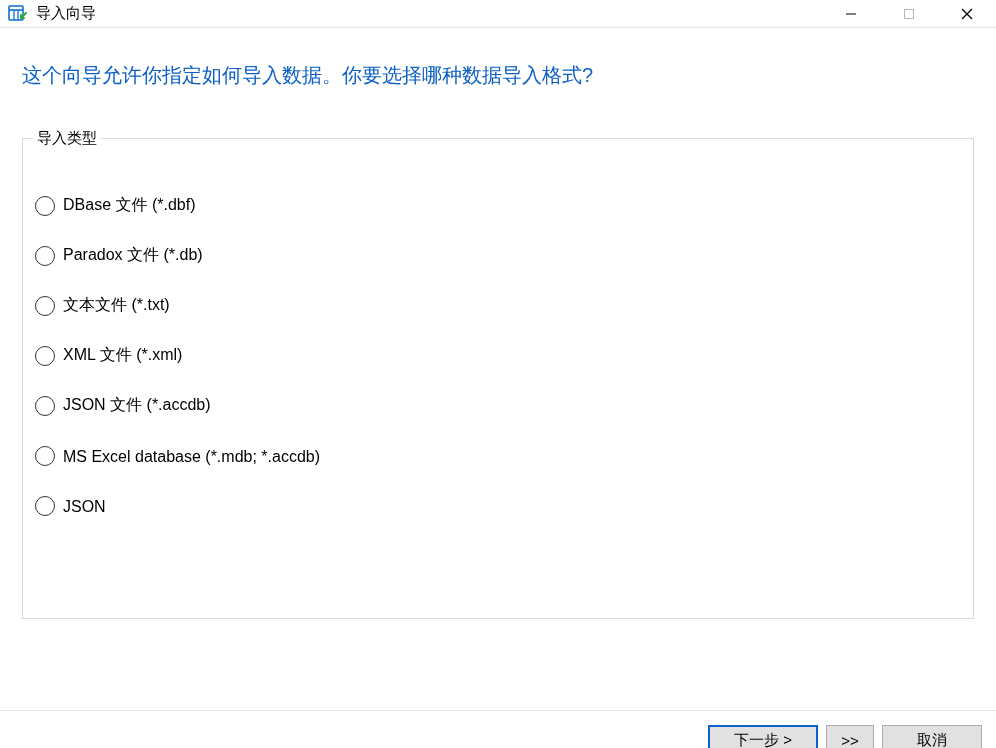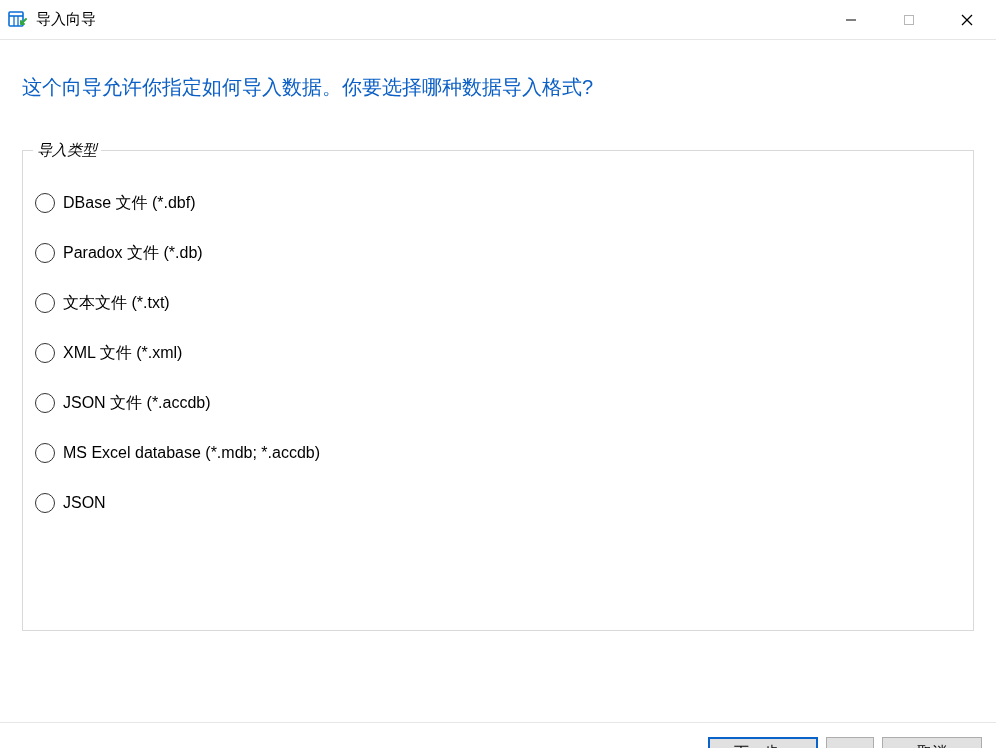--- a/index.html
+++ b/index.html
@@ -7,21 +7,21 @@
     margin: 0; padding: 0;
     width: 996px; height: 748px;
     font-family: "Microsoft YaHei", "Segoe UI", Tahoma, sans-serif;
     font-size: 15px;
     background: #fff;
     color: #000;
     overflow: hidden;
   }
   
   .titlebar {
-    height: 40px;
+    height: 28px;
     display: flex;
     align-items: center;
     padding: 0 0 0 8px;
     border-bottom: 1px solid #e6e6e6;
   }
   .titlebar .app-icon {
     width: 20px; height: 20px;
     margin-right: 8px;
     display: inline-flex;
     align-items: center; justify-content: center;
@@ -56,25 +56,24 @@
   fieldset.group {
     border: 1px solid #d9d9d9;
     margin: 0;
     padding: 18px 10px 10px 10px;
     height: 490px;
   }
   fieldset.group legend {
     padding: 0 4px;
     font-size: 15px;
     color: #000;
-    font-style: italic;
   }
   .radio-row {
     display: flex;
-    align-items: center;
+    align-items: flex-end;
     height: 50px;
     padding-left: 2px;
     cursor: default;
   }
   .radio-circle {
     width: 20px; height: 20px;
     border: 1px solid #333;
     border-radius: 50%;
     margin-right: 8px;
     display: flex; align-items: center; justify-content: center;

